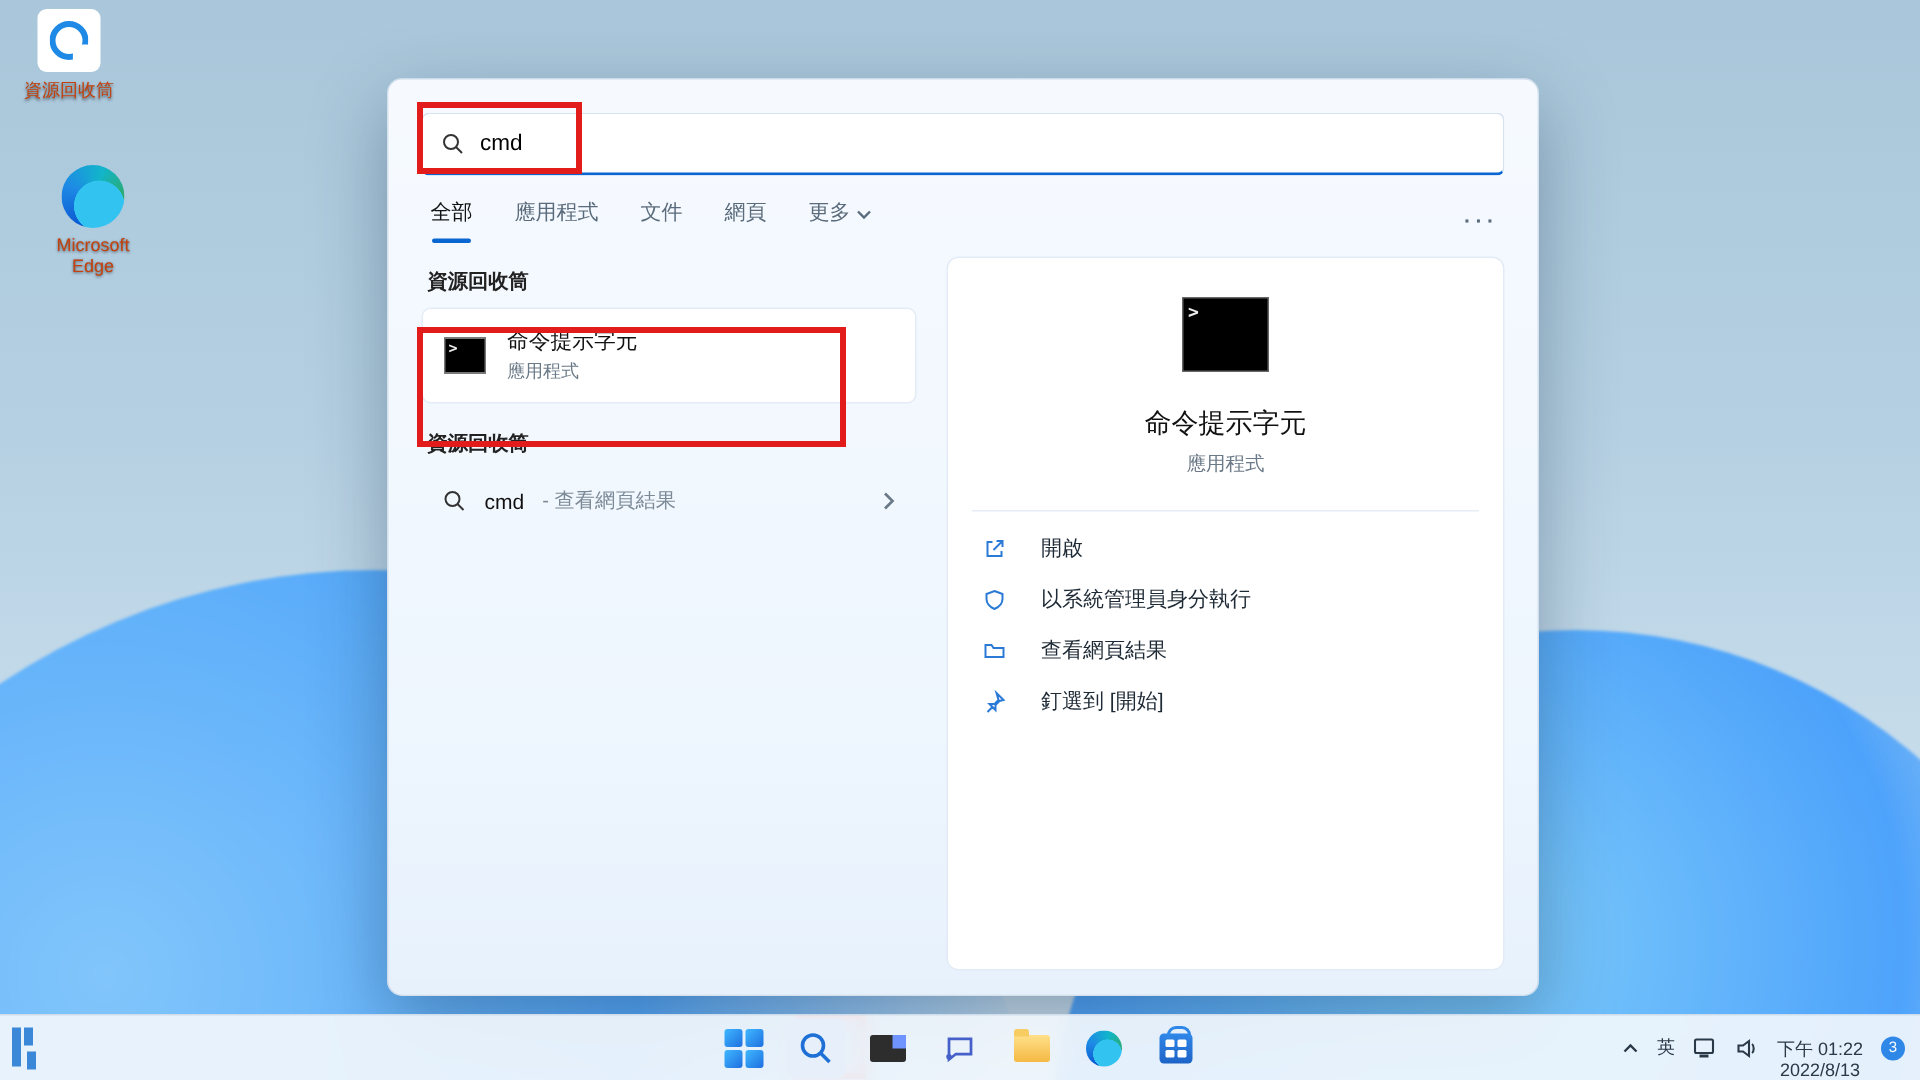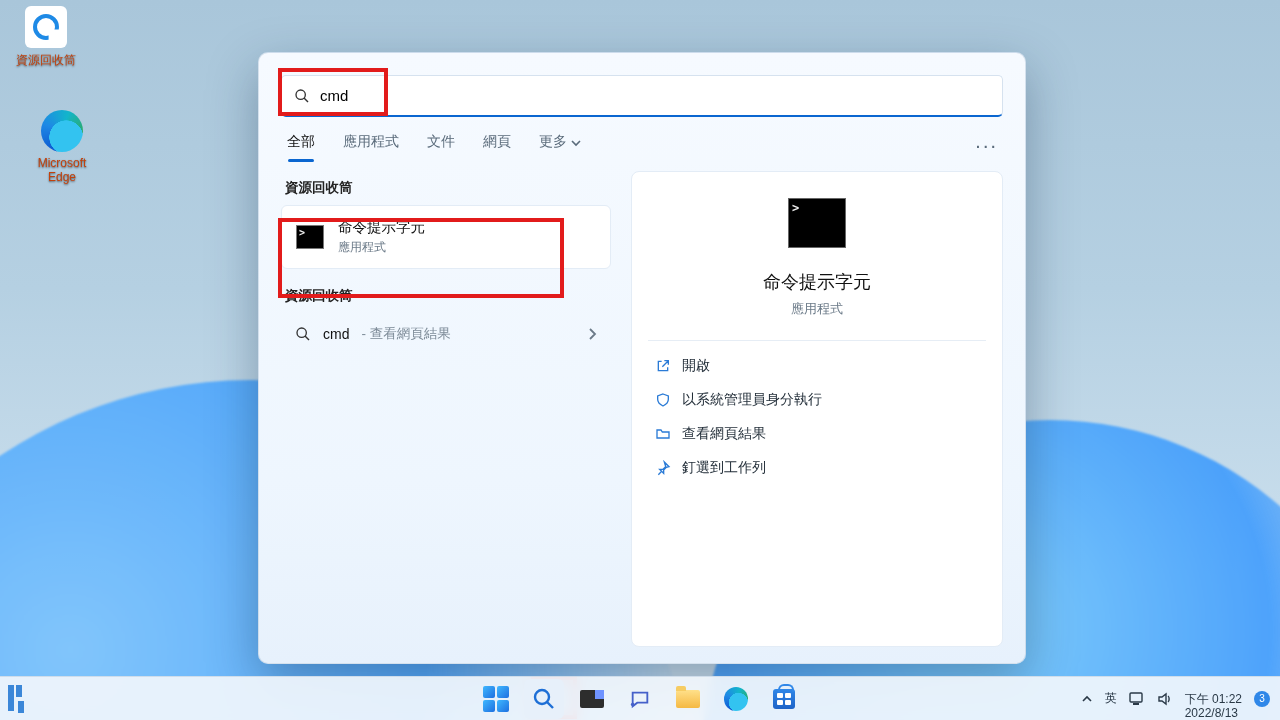--- a/index.html
+++ b/index.html
@@ -75,34 +75,34 @@
   .webrow .lbl{font-size:14px;color:#111;}
   .webrow .sub{font-size:13.5px;color:#7c8a97;}
   .webrow .chev{margin-left:auto;color:#6b7a88;}
 
   
   .preview-icon{width:58px;height:50px;background:#000;border:1px solid #666;margin:0 auto;position:relative;}
   .preview-icon::before{content:">";color:#eee;font:700 12px/1 monospace;position:absolute;top:3px;left:3px;}
   .preview-title{text-align:center;font-size:18px;color:#111;margin-top:22px;}
   .preview-sub  {text-align:center;font-size:13px;color:#6b7a88;margin-top:6px;}
   .hr{height:1px;background:#e6edf5;margin:22px 0 8px;}
-  .action{display:flex;align-items:flex-end;gap:10px;padding:8px 6px;font-size:14px;color:#1e2a35;border-radius:6px;cursor:pointer;}
+  .action{display:flex;align-items:flex-end;gap:22px;padding:8px 6px;font-size:14px;color:#1e2a35;border-radius:6px;cursor:pointer;}
   .action .aicon{width:18px;height:18px;color:#2b7bd6;display:flex;align-items:center;justify-content:center;}
 
   
   .taskbar{position:absolute;left:0;right:0;bottom:0;height:44px;background:rgba(241,246,252,.92);
     backdrop-filter:blur(6px);border-top:1px solid rgba(200,215,230,.8);display:flex;align-items:center;}
   .tb-left{width:14px;height:28px;margin-left:8px;cursor:pointer;}
   .tb-left .seg{width:6px;height:13px;background:#3b87d8;display:inline-block;margin:0;}
   .tb-center{position:absolute;left:50%;transform:translateX(-50%);display:flex;gap:8px;align-items:center;}
   .tb-btn{width:40px;height:40px;display:flex;align-items:center;justify-content:center;border-radius:6px;cursor:pointer;}
   .tb-btn.active{background:#e7f0fa;}
   .tb-right{margin-left:auto;display:flex;align-items:center;gap:12px;padding-right:10px;color:#2a3947;font-size:12px;}
   .tb-right .caret{font-size:12px;cursor:pointer;}
-  .clock{text-align:left;line-height:1.15;cursor:pointer;margin-top:17px;}
+  .clock{text-align:center;line-height:1.15;cursor:pointer;margin-top:17px;}
   .badge{width:16px;height:16px;border-radius:50%;background:#2f87e8;color:#fff;font-size:10px;
     display:flex;align-items:center;justify-content:center;cursor:pointer;}
 
   svg{display:block}
 
   
   .ico-start{width:26px;height:26px;display:grid;grid-template-columns:1fr 1fr;grid-template-rows:1fr 1fr;gap:2px;}
   .ico-start span{background:linear-gradient(135deg,#3fb8ff,#1e6fe0);border-radius:2px;}
   .ico-folder{width:24px;height:18px;background:linear-gradient(#ffe08a,#f5b943);border-radius:2px;position:relative;}
   .ico-folder::before{content:"";position:absolute;top:-4px;left:0;width:10px;height:5px;background:#f6cc63;border-radius:2px 2px 0 0;}
@@ -215,21 +215,21 @@
             </svg>
           </span>
         <span>查看網頁結果</span>
       </div>
       <div class="action">
         <span class="aicon">
           <svg width="16" height="16" viewBox="0 0 24 24">
               <path fill="none" stroke="#2b7bd6" stroke-width="2" d="M14 3l7 7-4 1-4 4v5l-3-3-5 5 5-5-3-3h5l4-4z"></path>
             </svg>
           </span>
-        <span>釘選到工作列</span>
+        <span>釘選到 [開始]</span>
       </div>
     </div>
   </div>
 </div>
 
 <div class="hl-red hl-search"></div>
 <div class="hl-red hl-result"></div>
 <div class="hl-red hl-taskbar"></div>
 
 <div class="taskbar">

